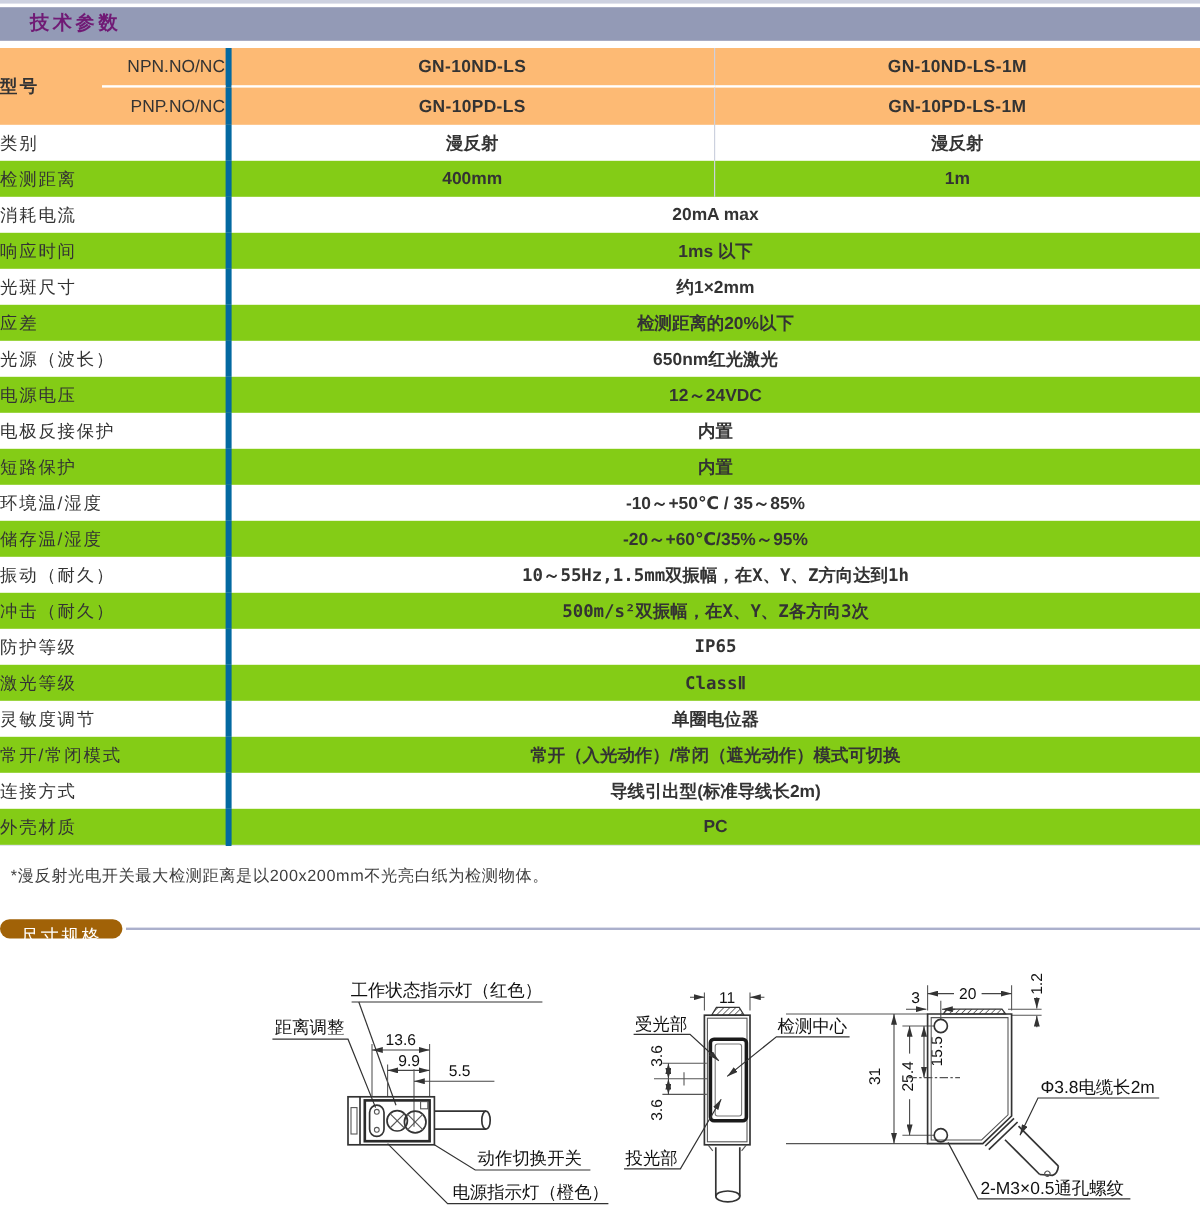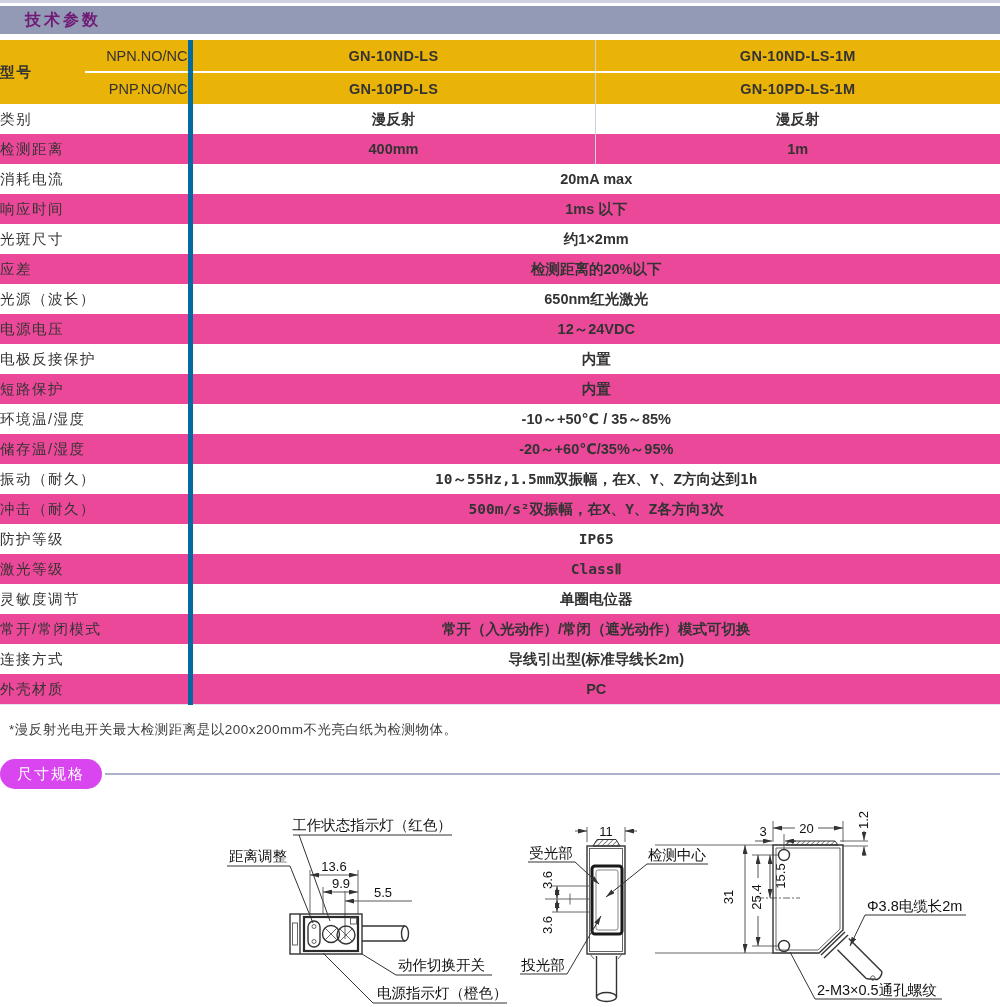--- a/index.html
+++ b/index.html
@@ -3,35 +3,35 @@
 <meta charset="utf-8">
 <style>
   html,body{margin:0;padding:0;}
   body{width:1000px;height:1007px;background:#fff;overflow:hidden;
        font-family:"Liberation Sans","DejaVu Sans",sans-serif;color:#333;}
   .topstrip{height:3px;background:#cdd1e0;}
   .tech-bar{margin-top:3px;height:28px;line-height:28px;background:#939ab6;color:#701a75;
             font-size:16px;font-weight:bold;padding-left:25px;letter-spacing:3px;}
   table.spec{border-collapse:collapse;width:1000px;margin-top:6px;table-layout:fixed;}
   table.spec td{height:30px;padding:0;font-size:14.5px;color:#333;vertical-align:middle;}
-  tr.m td{height:31px;background:#eab308;}
+  tr.m td{height:31px;background:#fdba74;}
   tr.m1 td.sep{border-bottom:2px solid #fff;}
-  tr.g{background:#ec4899;}
+  tr.g{background:#84cc16;}
   td.lbl{padding-left:25px;font-size:15px;color:#3a3a3a;letter-spacing:1.5px;}
   td.mlbl{padding-left:25px;font-weight:bold;font-size:16px;color:#111;letter-spacing:2px;}
   td.sub{text-align:right;padding-right:9px;color:#555;font-size:13.5px;}
   td.val{text-align:center;font-weight:bold;}
   td.mval{text-align:center;font-weight:bold;font-size:15.5px;color:#0d0d0d;letter-spacing:.3px;}
   td.v1{border-left:5px solid #0369a1;}
   td.v2{border-left:1px solid #ccd1de;}
   tr.last td{border-bottom:1px solid #e2e4ee;}
   td.mono{font-family:"DejaVu Sans Mono",monospace;font-size:13.5px;}
   .footnote{margin-top:16px;padding-left:9px;font-size:13.5px;color:#3d3d3d;letter-spacing:.5px;}
   .dim-head{margin-top:20px;display:flex;align-items:center;height:30px;}
-  .pill{background:#d946ef;color:#fff;border-radius:15px;height:30px;line-height:30px;
+  .pill{background:#a16207;color:#fff;border-radius:15px;height:16px;line-height:30px;
         padding:0 17px;font-size:15px;letter-spacing:2px;flex:0 0 auto;}
   .rule{flex:1;height:2px;background:#abb0cc;margin-left:3px;}
   .drawings{position:relative;height:214px;margin-top:5px;}
   .drawings svg{position:absolute;left:0;top:0;}
   .ln{stroke:#333;stroke-width:1.4;fill:none;}
   .thin{stroke:#555;stroke-width:0.9;fill:none;}
   .dim{stroke:#444;stroke-width:0.9;fill:none;}
   .lead{stroke:#333;stroke-width:1;fill:none;}
   text.lab{font-size:14.5px;fill:#111;}
   text.num{font-size:13px;fill:#111;}

